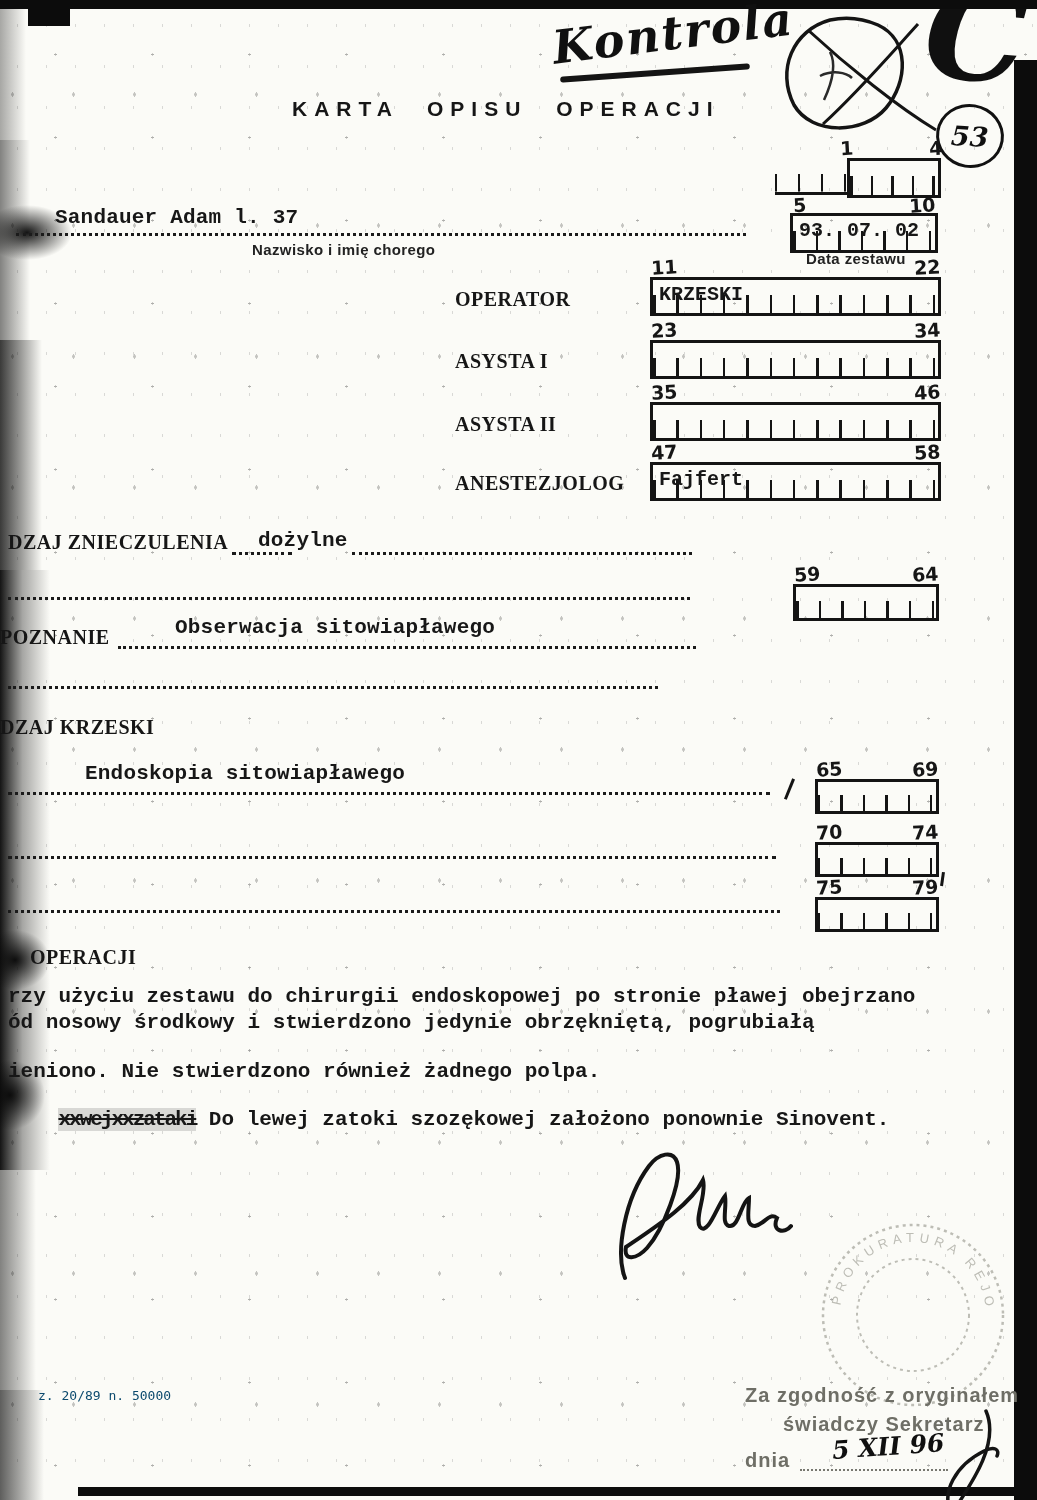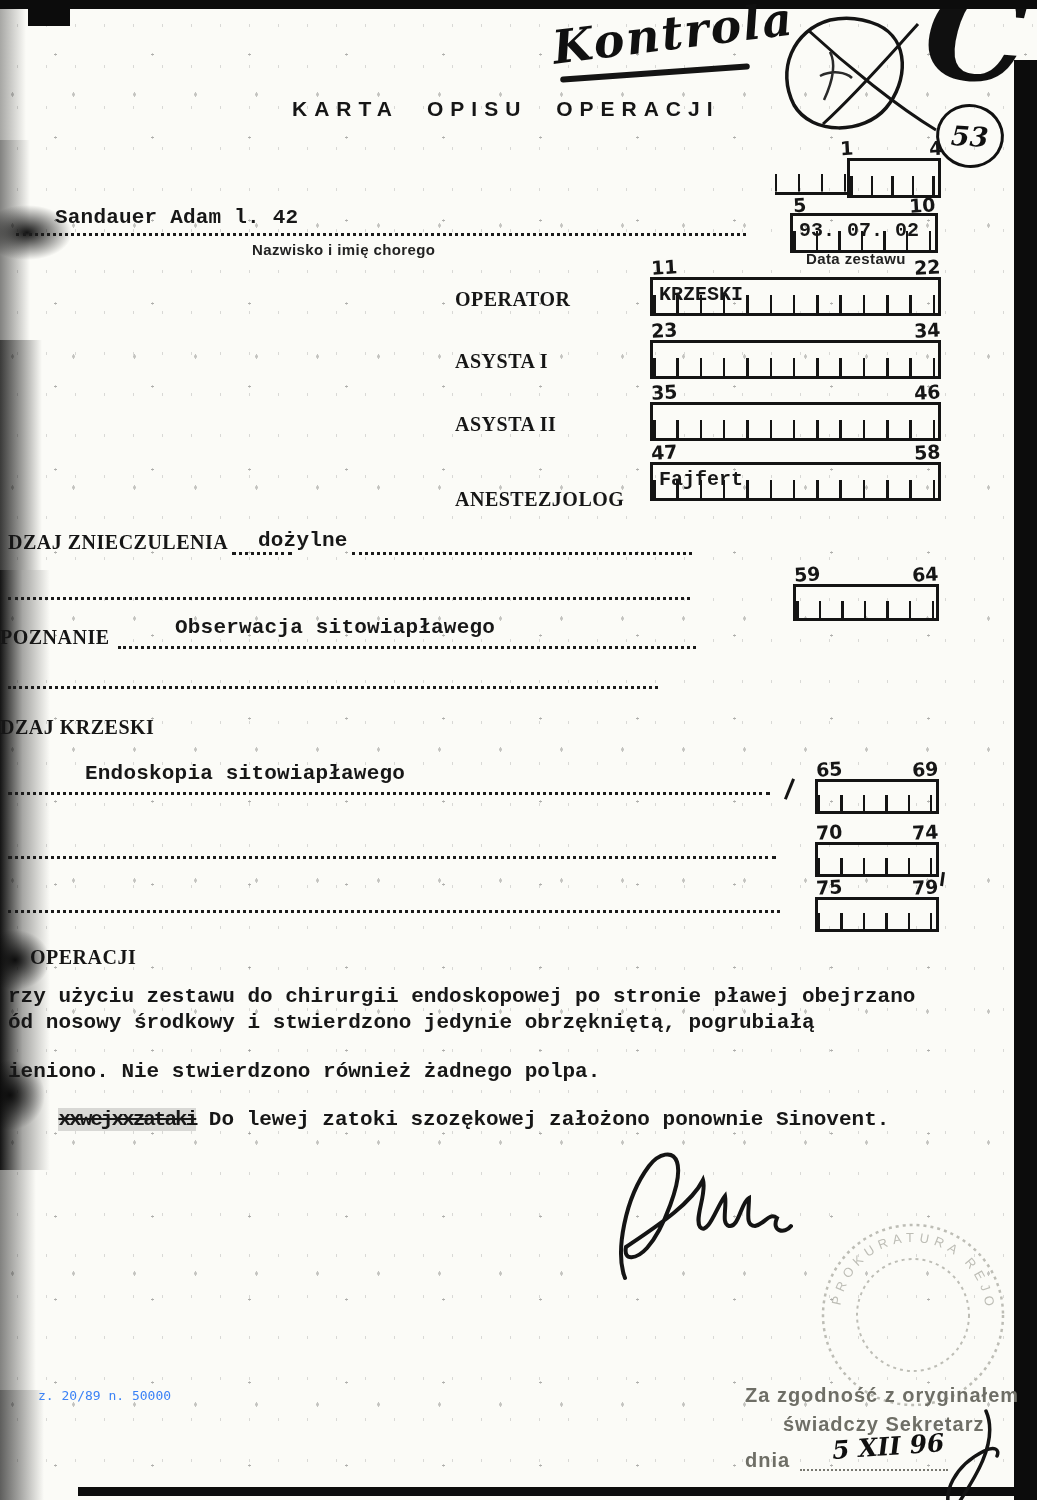--- a/index.html
+++ b/index.html
@@ -86,21 +86,21 @@
     <span class="rn" style="right:-4px;top:-24px;">4</span>
   </div>
 
   <div class="codebox c6" style="position:absolute;left:790px;top:213px;width:142px;height:34px;">
     <span class="rn" style="left:0px;top:-22px;">5</span>
     <span class="rn" style="right:0px;top:-22px;">10</span>
     <span class="typed inbox">93. 07. 02</span>
   </div>
   <div class="abs slabel" style="left:806px;top:250px;">Data zestawu</div>
 
-  <div class="abs typed bigtyped" style="left:55px;top:206px;">Sandauer Adam l. 42</div>
+  <div class="abs typed bigtyped" style="left:55px;top:206px;">Sandauer Adam l. 37</div>
   <div class="dots abs" style="left:16px;top:233px;width:730px;"></div>
   <div class="abs slabel" style="left:252px;top:241px;">Nazwisko i imię chorego</div>
 
   <div class="abs flabel" style="left:455px;top:288px;">OPERATOR</div>
   <div class="codebox c12" style="position:absolute;left:650px;top:277px;width:285px;height:33px;">
     <span class="rn" style="left:-2px;top:-24px;">11</span>
     <span class="rn" style="right:-2px;top:-24px;">22</span>
     <span class="typed inbox">KRZESKI</span>
   </div>
 
@@ -109,21 +109,21 @@
     <span class="rn" style="left:-2px;top:-24px;">23</span>
     <span class="rn" style="right:-2px;top:-24px;">34</span>
   </div>
 
   <div class="abs flabel" style="left:455px;top:413px;">ASYSTA II</div>
   <div class="codebox c12" style="position:absolute;left:650px;top:402px;width:285px;height:33px;">
     <span class="rn" style="left:-2px;top:-24px;">35</span>
     <span class="rn" style="right:-2px;top:-24px;">46</span>
   </div>
 
-  <div class="abs flabel" style="left:455px;top:488px;">ANESTEZJOLOG</div>
+  <div class="abs flabel" style="left:455px;top:472px;">ANESTEZJOLOG</div>
   <div class="codebox c12" style="position:absolute;left:650px;top:462px;width:285px;height:33px;">
     <span class="rn" style="left:-2px;top:-24px;">47</span>
     <span class="rn" style="right:-2px;top:-24px;">58</span>
     <span class="typed inbox">Fajfert</span>
   </div>
 
   <div class="abs flabel" style="left:8px;top:531px;">DZAJ ZNIECZULENIA</div>
   <div class="abs typed bigtyped" style="left:258px;top:529px;">dożylne</div>
   <div class="dots abs" style="left:232px;top:552px;width:60px;"></div>
   <div class="dots abs" style="left:352px;top:552px;width:340px;"></div>
@@ -178,21 +178,21 @@
 
   <svg class="abs" style="left:812px;top:1222px;z-index:5;opacity:.55;" width="202" height="186" viewBox="0 0 202 186">
     <circle cx="101" cy="93" r="90" fill="none" stroke="#8b8b80" stroke-width="2.5" stroke-dasharray="3 4"></circle>
     <circle cx="101" cy="93" r="56" fill="none" stroke="#8b8b80" stroke-width="2" stroke-dasharray="3 4"></circle>
     <path id="stampArc" d="M 28 93 A 73 73 0 1 1 174 93" fill="none"></path>
     <text font-family="Liberation Sans, sans-serif" font-size="13" fill="#8b8b80" letter-spacing="5">
       <textPath href="#stampArc" xlink:href="#stampArc" startOffset="4%">PROKURATURA REJONOWA</textPath>
     </text>
   </svg>
 
-  <div class="abs" style="left:38px;top:1388px;font-size:13px;color:#3b82f6;font-family:'DejaVu Sans Mono',monospace;z-index:6;">z. 20/89 n. 50000</div>
+  <div class="abs" style="left:38px;top:1388px;font-size:13px;color:#0c4a6e;font-family:'DejaVu Sans Mono',monospace;z-index:6;">z. 20/89 n. 50000</div>
 
   <div class="abs graystamp" style="left:745px;top:1384px;">Za zgodność z oryginałem</div>
   <div class="abs graystamp" style="left:783px;top:1413px;">świadczy Sekretarz</div>
   <div class="abs graystamp" style="left:745px;top:1449px;">dnia</div>
   <div class="dots gray abs" style="left:800px;top:1469px;width:148px;"></div>
   <div class="abs hand" style="left:832px;top:1432px;font-size:25px;font-weight:700;transform:rotate(-4deg);z-index:7;">5 XII 96</div>
   <svg class="abs" style="left:928px;top:1405px;z-index:7;" width="80" height="115" viewBox="0 0 80 115">
     <path d="M58 6 C72 38 44 78 24 108 C12 88 28 60 56 46 C66 41 72 44 69 51" fill="none" stroke="#141414" stroke-width="3.5" stroke-linecap="round"></path>
   </svg>
 

